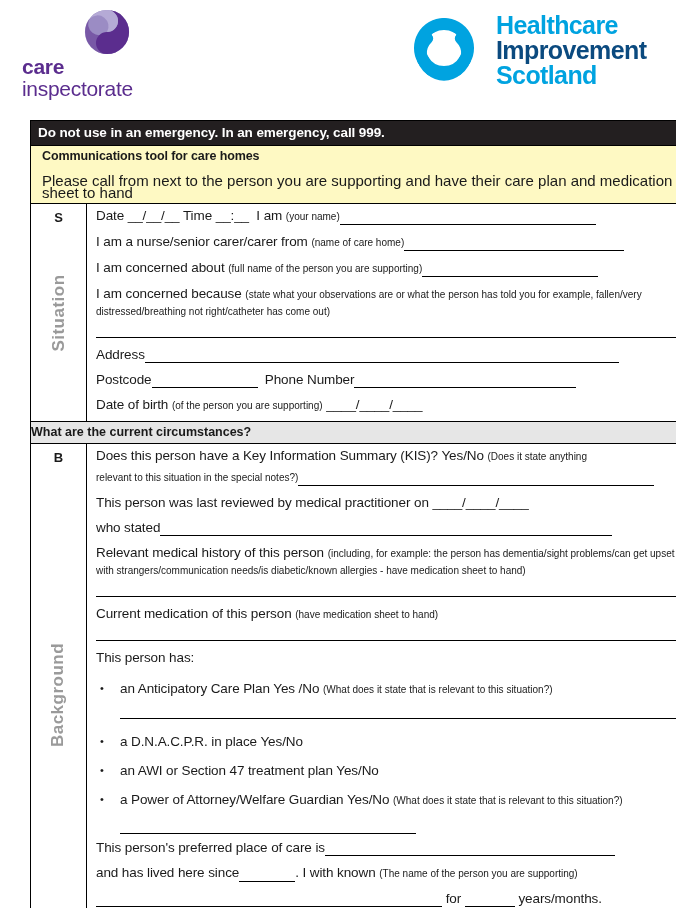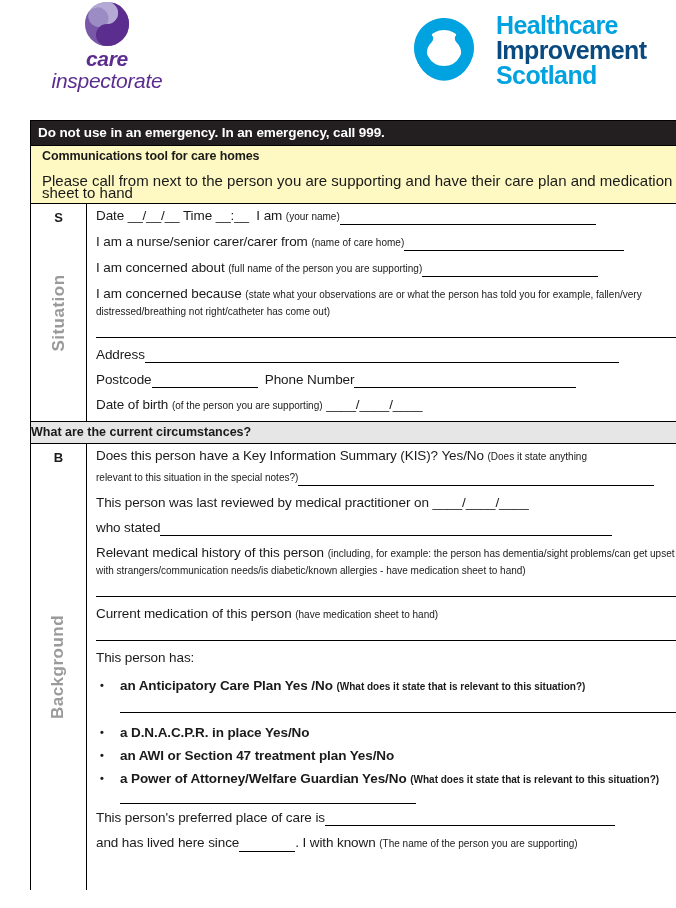--- a/index.html
+++ b/index.html
@@ -17,24 +17,23 @@
 
   
   .logo-header {
     position: relative;
     height: 100px;
     width: 676px;
   }
   .ci-logo {
     position: absolute;
     left: 22px;
-    top: 0;
+    top: 8px;
     width: 170px;
-    text-align: center;
-    font-style: italic;
+    text-align: left;
   }
   .ci-mark {
     width: 48px;
     height: 48px;
     margin: 0 auto 1px auto;
     display: block;
   }
   .ci-care {
     font-size: 21px;
     font-weight: bold;
@@ -195,24 +194,23 @@
 
   ul.bullets {
     list-style: none;
     margin: 0;
     padding: 0;
   }
   ul.bullets li {
     position: relative;
     padding-left: 24px;
     font-size: 13.5px;
-    line-height: 16px;
+    line-height: 22px;
     margin-bottom: 12px;
     letter-spacing: -0.1px;
-    font-weight: bold;
   }
   ul.bullets li:before {
     content: "\2022";
     position: absolute;
     left: 4px;
     top: -1px;
     font-size: 11px;
   }
   .tight { margin-bottom: 7px !important; }
 </style>
@@ -383,19 +381,25 @@
 
       <div class="row">
         <span>This person's preferred place of care is</span><span class="rule" style="width:290px"></span>
       </div>
 
       <div class="row">
         <span>and has lived here since</span><span class="blank w-lg" style="width:56px"></span><span>.  I with known</span>
         <span class="small">(The name of the person you are supporting)</span>
       </div>
 
+      <div class="row">
+        <span class="rule" style="width:346px"></span>
+        <span>for</span>
+        <span class="blank" style="width:50px"></span>
+        <span>years/months.</span>
+      </div>
 
       <div style="height:24px"></div>
 
     </div>
   </div>
 
 </div>
 
 </body></html>

